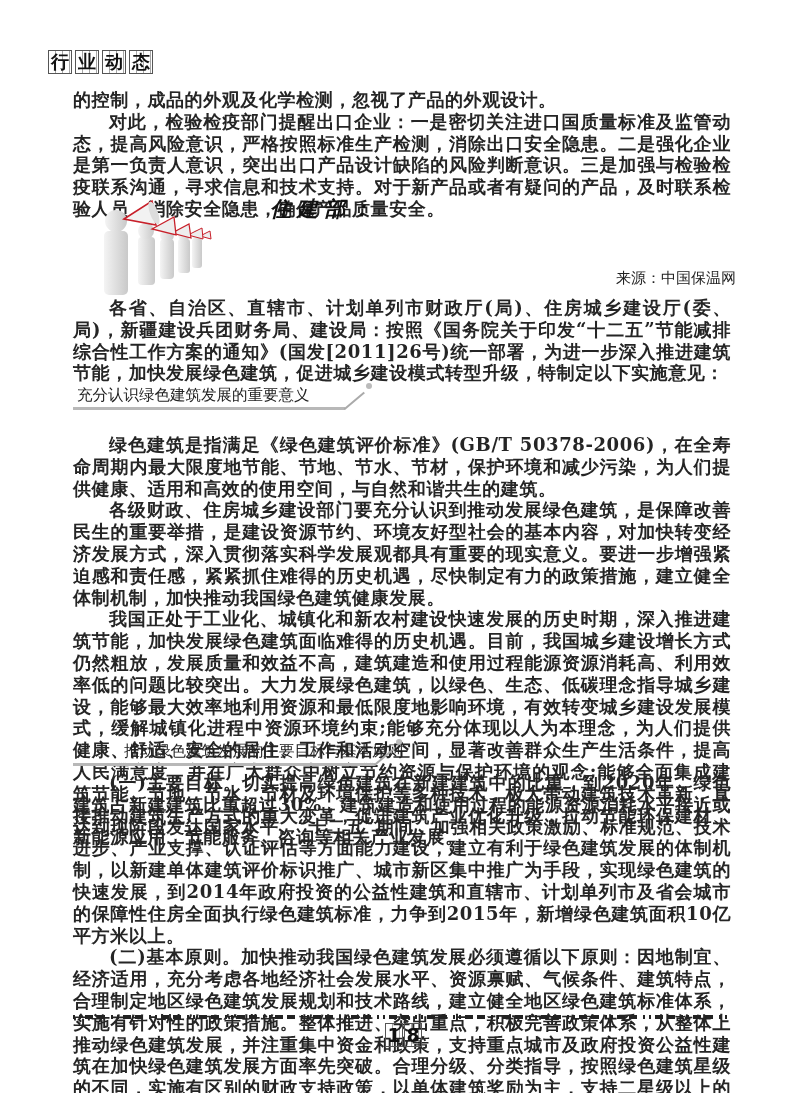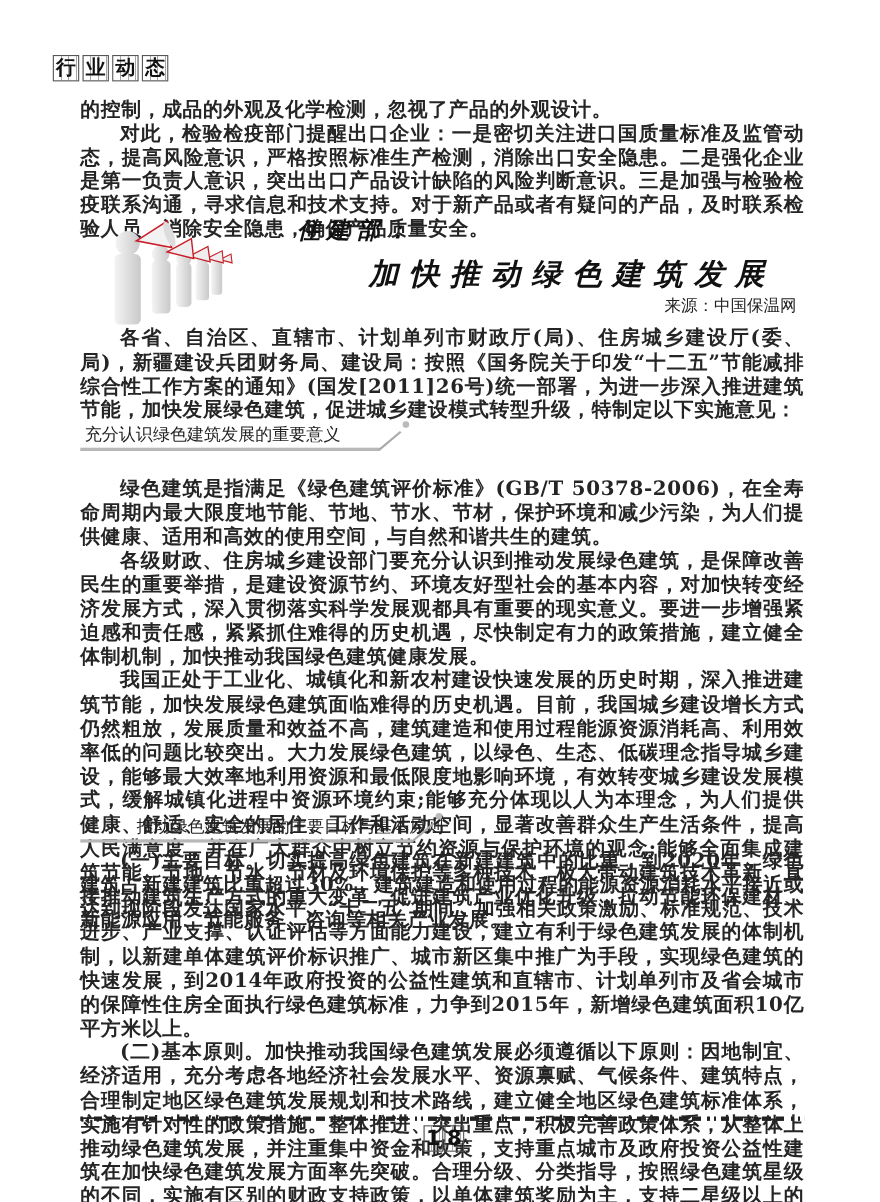--- a/index.html
+++ b/index.html
@@ -20,21 +20,21 @@
           font-weight: bold; letter-spacing: 0.6px; text-align: justify; color: #252525; }
   .indent { text-indent: 2em; }
   .para p { margin: 0; }
 
   .banner { position: absolute; top: 193px; left: 90px; width: 650px; height: 100px; }
   .figures { position: absolute; left: 0; top: 0; width: 150px; height: 105px; }
   .title1 { position: absolute; left: 180px; top: 2px; font-size: 21px; font-weight: bold;
             font-family: "DejaVu Serif", serif; letter-spacing: 6px; color: #111; font-style: italic; }
   .title2 { position: absolute; left: 245px; top: 38px; font-size: 27px; font-weight: bold;
             font-family: "DejaVu Serif", serif; letter-spacing: 10px; color: #111; font-style: italic; }
-  .source { position: absolute; right: 16px; top: 76px; font-size: 15px; font-family: "DejaVu Sans", sans-serif; color: #222; }
+  .source { position: absolute; right: 4px; top: 76px; font-size: 15px; font-family: "DejaVu Sans", sans-serif; color: #222; }
 
   .section-head { position: absolute; left: 73px; height: 26px; }
   .section-head .label { font-family: "DejaVu Sans", sans-serif; font-size: 15.5px; color: #222;
                          padding-left: 4px; line-height: 22px; }
   .section-head .underline { position: absolute; left: 0; bottom: 0; height: 3px; background: #b8b8b8; }
   .section-head .slash { position: absolute; bottom: 0; height: 2px; background: #aaa; transform-origin: left bottom; transform: rotate(-40deg); width: 26px; }
   .section-head .dot { position: absolute; width: 6px; height: 6px; border-radius: 50%; background: #bbb; }
 
   .divider { position: absolute; left: 73px; top: 1015px; width: 658px; height: 4px;
              background: repeating-linear-gradient(90deg, #222 0 2px, transparent 2px 6px, #222 6px 8px, transparent 8px 12px, #222 12px 20px, transparent 20px 24px, #222 24px 32px, transparent 32px 38px); }
@@ -86,21 +86,20 @@
       <path d="M62 36 L84 24 L86 42 Z" fill="#eee" stroke="#c8202a" stroke-width="1.3"></path>
     </g>
     <g>
       <rect x="14" y="38" width="24" height="64" rx="5" fill="url(#fg)"></rect>
         <circle cx="26" cy="28" r="11" fill="url(#fg)"></circle>
       <path d="M34 26 L62 8 L66 32 Z" fill="#f2f2f2" stroke="#c8202a" stroke-width="1.5"></path>
       <ellipse cx="64" cy="20" rx="4" ry="12" fill="#ddd" transform="rotate(-20 64 20)"></ellipse>
     </g>
   </svg>
   <div class="title1">住建部：</div>
-  <div class="title2">加快推动绿色建筑发展</div>
   <div class="source">来源：中国保温网</div>
 </div>
 
 <div class="para indent" style="top:297px;">各省、自治区、直辖市、计划单列市财政厅(局)、住房城乡建设厅(委、局)，新疆建设兵团财务局、建设局：按照《国务院关于印发“十二五”节能减排综合性工作方案的通知》(国发[2011]26号)统一部署，为进一步深入推进建筑节能，加快发展绿色建筑，促进城乡建设模式转型升级，特制定以下实施意见：</div>
 
 <div class="section-head" style="top:384px; width:300px;">
   <span class="label">充分认识绿色建筑发展的重要意义</span>
   <div class="underline" style="width:272px;"></div>
   <div class="slash" style="left:272px;"></div>
   <div class="dot" style="left:293px; top:-1px;"></div>

